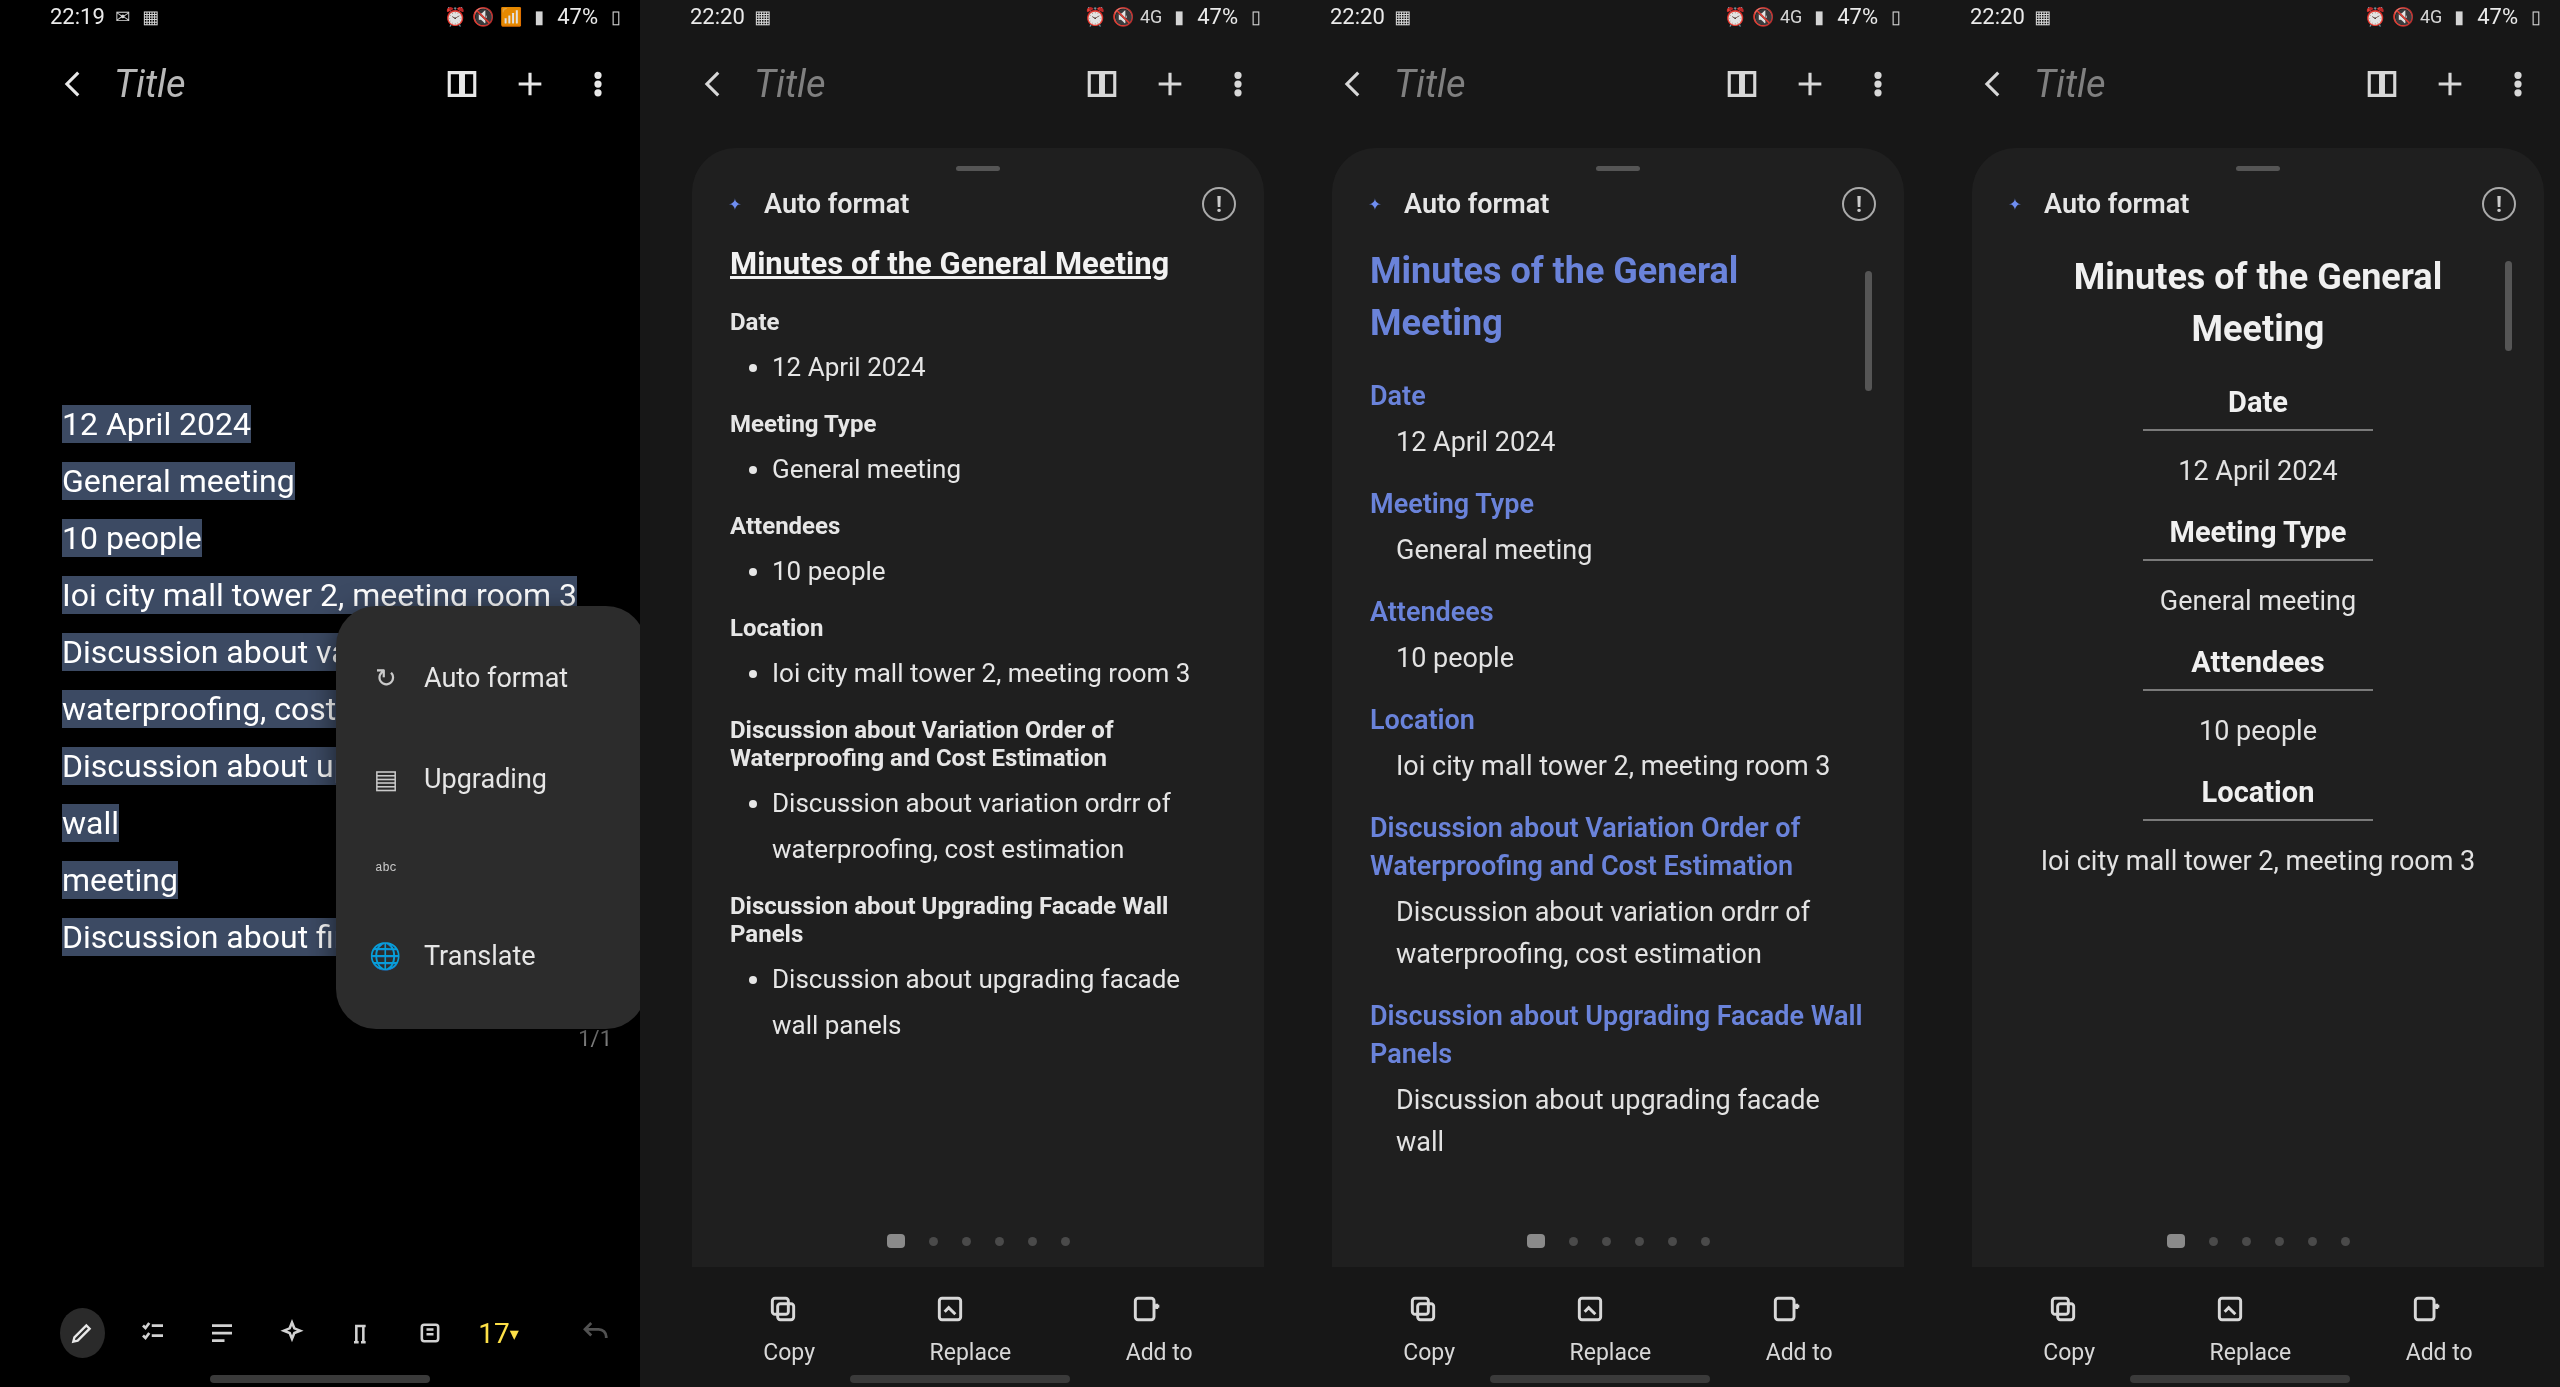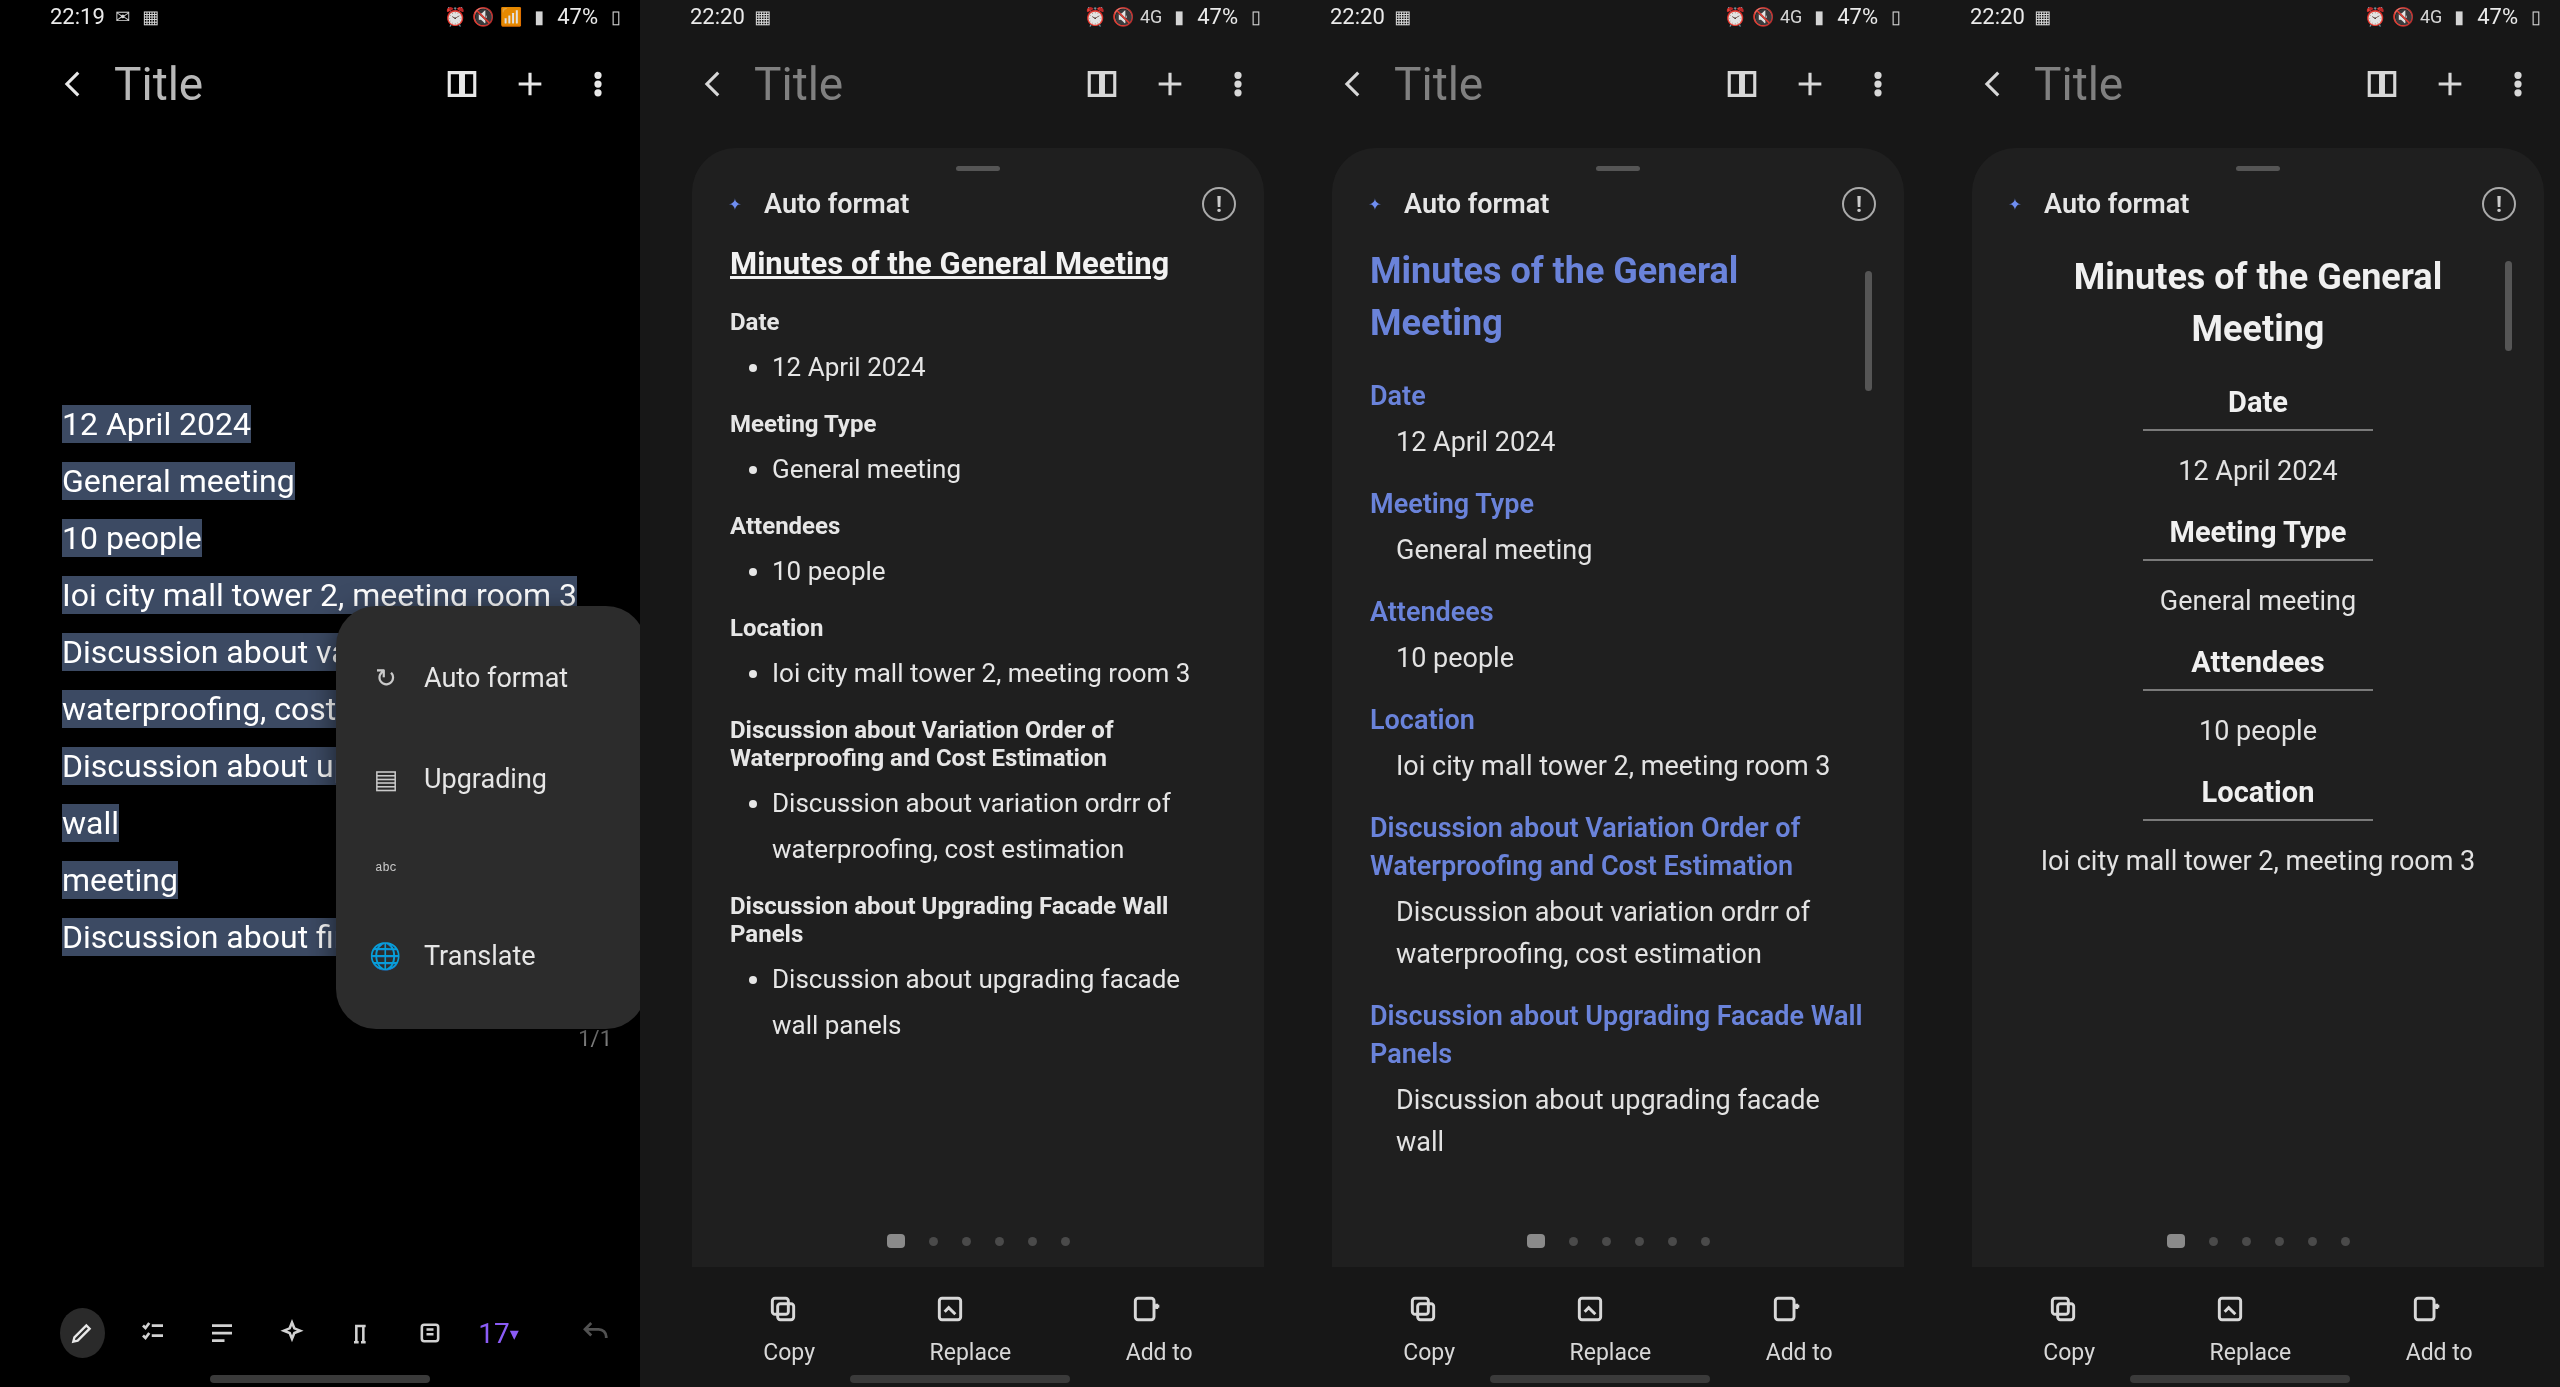--- a/index.html
+++ b/index.html
@@ -10,21 +10,21 @@
   .p1, .p2, .p3 { width: 640px; background: #171717; }
 
   
   .status { height: 32px; display: flex; align-items: center; justify-content: space-between; padding: 0 14px; font-size: 22px; color: #eaeaea; background: transparent; }
   .status .sl, .status .sr { display: flex; align-items: center; gap: 8px; }
   .status .ico { width: 20px; height: 20px; display: inline-flex; align-items: center; justify-content: center; font-size: 18px; opacity: .9; }
 
   
   .titlebar { height: 104px; display: flex; align-items: center; padding: 0 18px; gap: 20px; }
   .titlebar .back { width: 40px; height: 40px; display:flex; align-items:center; justify-content:center; }
-  .titlebar .ttl { flex: 1; font-size: 46px; color: #808080; }
+  .titlebar .ttl { flex: 1; font-size: 38px; color: #808080; font-style: italic; }
   .titlebar .tbtn { width: 48px; height: 48px; display:flex; align-items:center; justify-content:center; }
   .p0 .titlebar .ttl { color: #b8b8b8; }
 
   svg { stroke: #d8d8d8; stroke-width: 2.2; fill: none; }
   .p0 svg { stroke: #e8e8e8; }
 
   
   .note0 { flex: 1; position: relative; padding: 260px 26px 0 26px; font-size: 32px; line-height: 57px; color: #fff; }
   .sel { background: #3c4a63; }
   .cursor-dot { position:absolute; width:26px; height:26px; border-radius:50%; background:#4f7de0; left:520px; top:827px; }
@@ -32,21 +32,21 @@
 
   
   .ctxmenu { position:absolute; left:300px; top:470px; width:310px; background:#2c2c2c; border-radius:40px; padding:22px 0; display:flex; flex-direction:column; box-shadow:0 8px 30px rgba(0,0,0,.6); }
   .ctxitem { display:flex; align-items:center; gap:22px; padding:22px 34px; font-size:27px; color:#e6e6e6; }
   .ctxitem .ci { width:32px; height:32px; display:flex; align-items:center; justify-content:center; font-size:26px; opacity:.85;}
 
   
   .bt0 { height:108px; display:flex; align-items:center; gap:28px; padding:0 24px; }
   .bt0 .circ { width:50px; height:50px; border-radius:50%; background:#2a2a2a; display:flex; align-items:center; justify-content:center; }
   .bt0 .tb { width:46px; height:46px; display:flex; align-items:center; justify-content:center; opacity:.9; }
-  .bt0 .fs { display:flex; align-items:center; gap:0; font-size:28px; color:#8b5cf6;justify-content:space-between; }
+  .bt0 .fs { display:flex; align-items:center; gap:0; font-size:28px; color:#fde047;justify-content:space-between; }
   .bt0 .spacer { flex:1; }
   .bt0 .undo { opacity:.35; }
 
   
   .navpill { position:absolute; bottom:4px; left:50%; transform:translateX(-50%); width:220px; height:8px; border-radius:4px; background:#3a3a3a; }
 
   
   .afbar { margin:12px 16px 0 16px; background:#1f1f1f; border-radius:44px 44px 0 0; padding:18px 28px 8px 28px; display:flex; flex-direction:column; gap:10px; flex:1; overflow:hidden; position:relative;}
   .afh { display:flex; align-items:center; gap:14px; }
   .afh .spark { width:30px; height:30px; display:flex; align-items:center; justify-content:center; color:#6f8ef2;}

